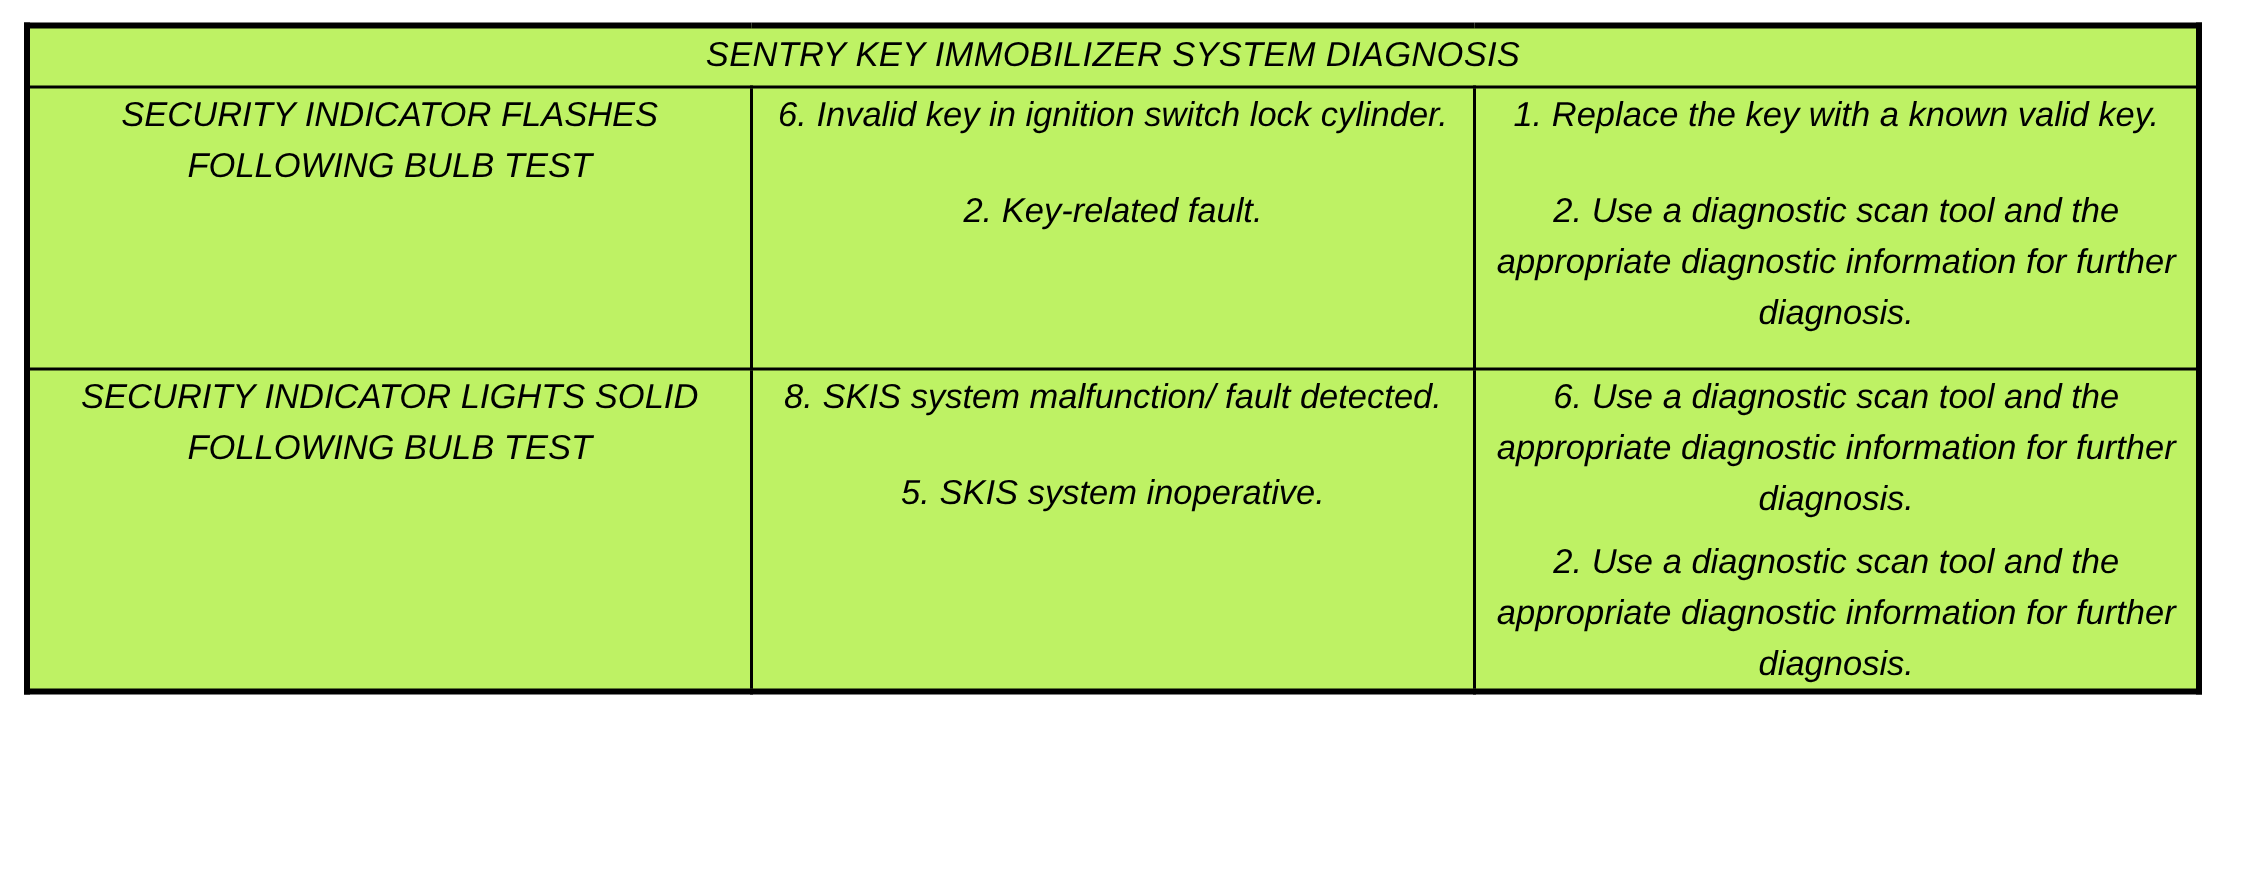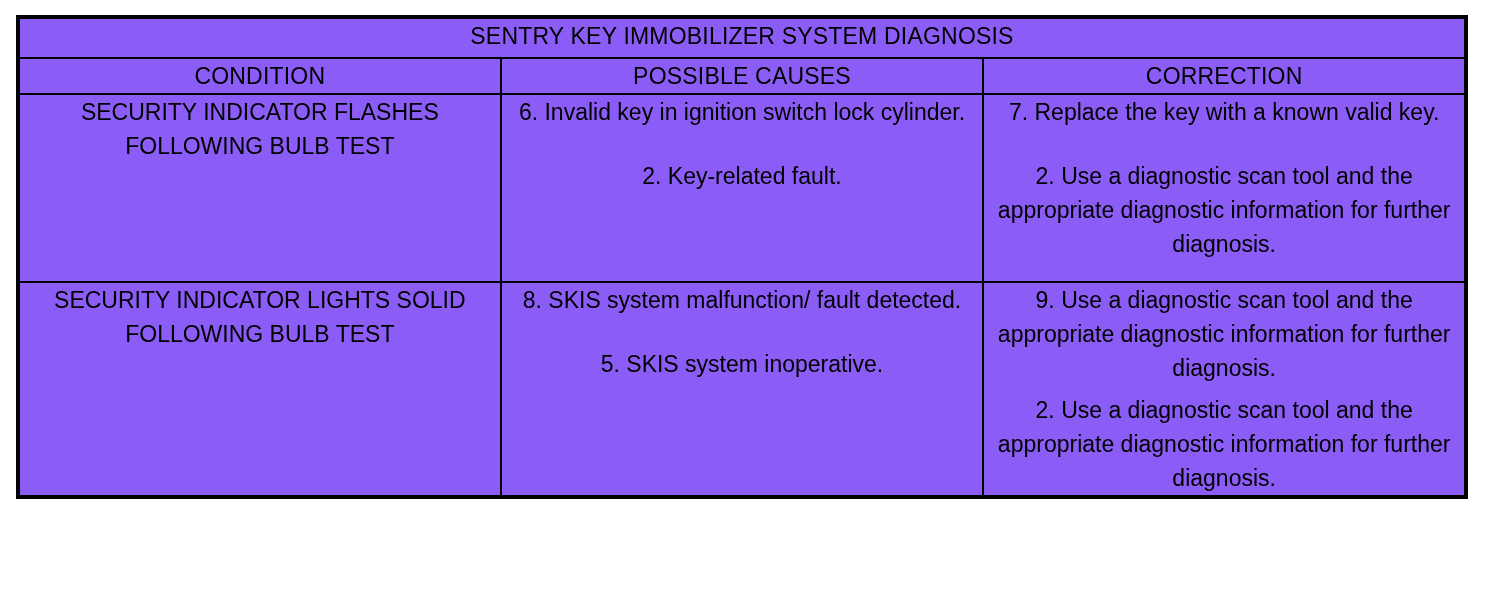--- a/index.html
+++ b/index.html
@@ -31,21 +31,22 @@
     border-collapse: collapse;
     border: 4px solid #000000;
     table-layout: fixed;
     background: #ffffff;
   }
 
   .diag-table td {
     border: 2px solid #000000;
     vertical-align: top;
     padding: 0;
-    background: #8b5cf6;
+    background: #bef264;
+    font-style: italic;
   }
 
   
   .title-cell {
     text-align: center;
     font-size: 23px;
     line-height: 34px;
     letter-spacing: 0.2px;
     padding: 5px 6px 6px 6px;
     height: 38px;
@@ -98,50 +99,45 @@
 
 <div class="page">
 
   <table class="diag-table">
     <tbody>
 
       <tr>
         <td class="title-cell" colspan="3">SENTRY KEY IMMOBILIZER SYSTEM DIAGNOSIS</td>
       </tr>
 
-      <tr>
-        <td class="head-cell col-condition">CONDITION</td>
-        <td class="head-cell col-causes">POSSIBLE CAUSES</td>
-        <td class="head-cell col-correction">CORRECTION</td>
-      </tr>
 
       <tr class="row1">
         <td class="body-cell col-condition">
           <div class="item cond-line">SECURITY INDICATOR FLASHES FOLLOWING BULB TEST</div>
         </td>
         <td class="body-cell col-causes">
           <div class="item">6. Invalid key in ignition switch lock cylinder.</div>
           <div class="item gap-large">2. Key-related fault.</div>
         </td>
         <td class="body-cell col-correction">
-          <div class="item">7. Replace the key with a known valid key.</div>
+          <div class="item">1. Replace the key with a known valid key.</div>
           <div class="item gap-large">2. Use a diagnostic scan tool and the appropriate diagnostic information for further diagnosis.</div>
         </td>
       </tr>
 
       <tr class="row2">
         <td class="body-cell col-condition">
           <div class="item cond-line">SECURITY INDICATOR LIGHTS SOLID FOLLOWING BULB TEST</div>
         </td>
         <td class="body-cell col-causes">
           <div class="item">8. SKIS system malfunction/ fault detected.</div>
           <div class="item gap-large">5. SKIS system inoperative.</div>
         </td>
         <td class="body-cell col-correction">
-          <div class="item">9. Use a diagnostic scan tool and the appropriate diagnostic information for further diagnosis.</div>
+          <div class="item">6. Use a diagnostic scan tool and the appropriate diagnostic information for further diagnosis.</div>
           <div class="item gap-small">2. Use a diagnostic scan tool and the appropriate diagnostic information for further diagnosis.</div>
         </td>
       </tr>
 
     </tbody>
   </table>
 
 </div>
 
 </body></html>

